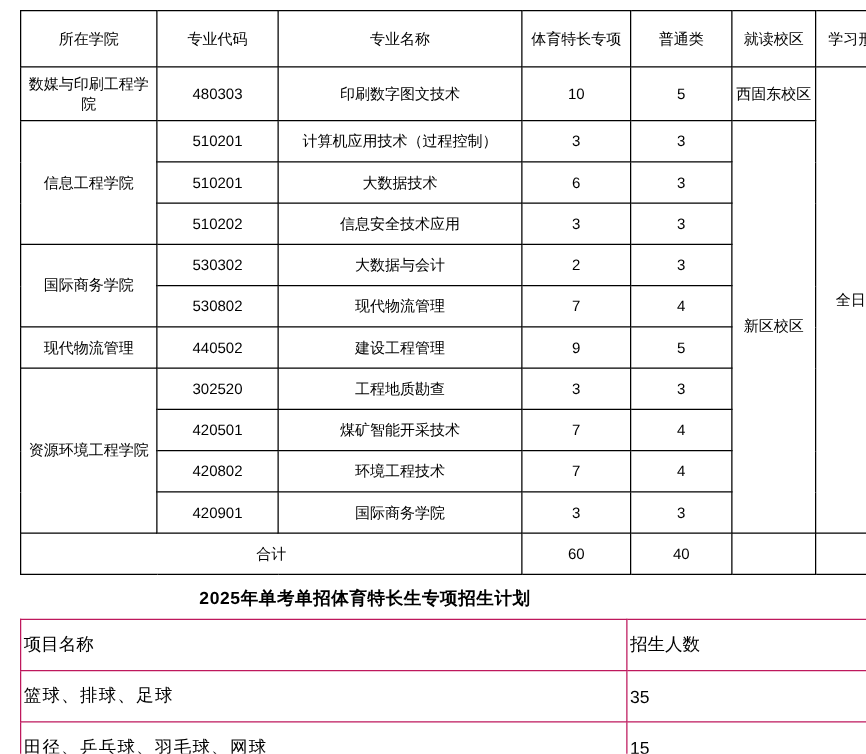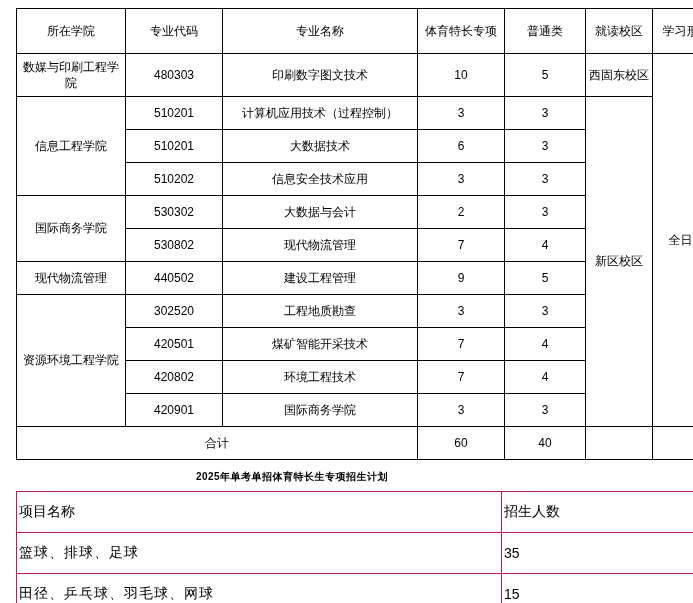--- a/index.html
+++ b/index.html
@@ -44,21 +44,21 @@
   .c4 { width: 76px; }
   .c5 { width: 62px; }
   .c6 { width: 63px; }
 
   .row-h td { height: 38px; font-size: 12px; }
   .cell-tall { height: 36px; }
   .cell-std { height: 26px; }
 
   .title {
     text-align: center;
-    font-size: 10px;
+    font-size: 14px;
     font-weight: bold;
     margin: 10px 0 7px 0;
     letter-spacing: 0.5px;
   }
 
   table.grid2 {
     border-collapse: collapse;
     table-layout: fixed;
     width: 669px;
   }

